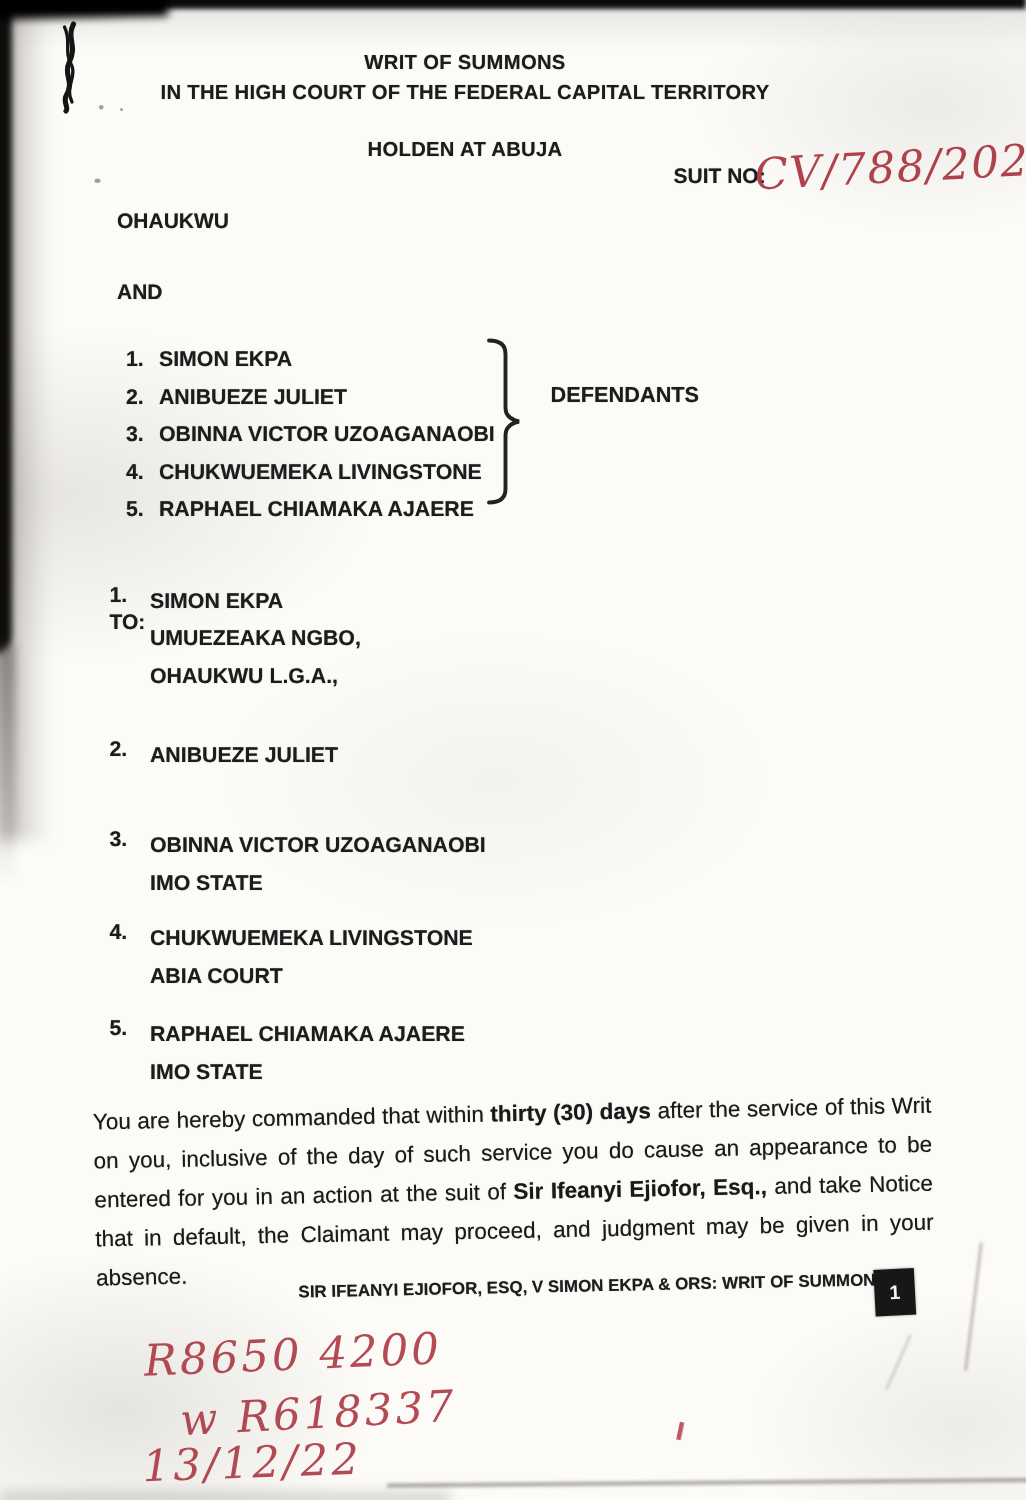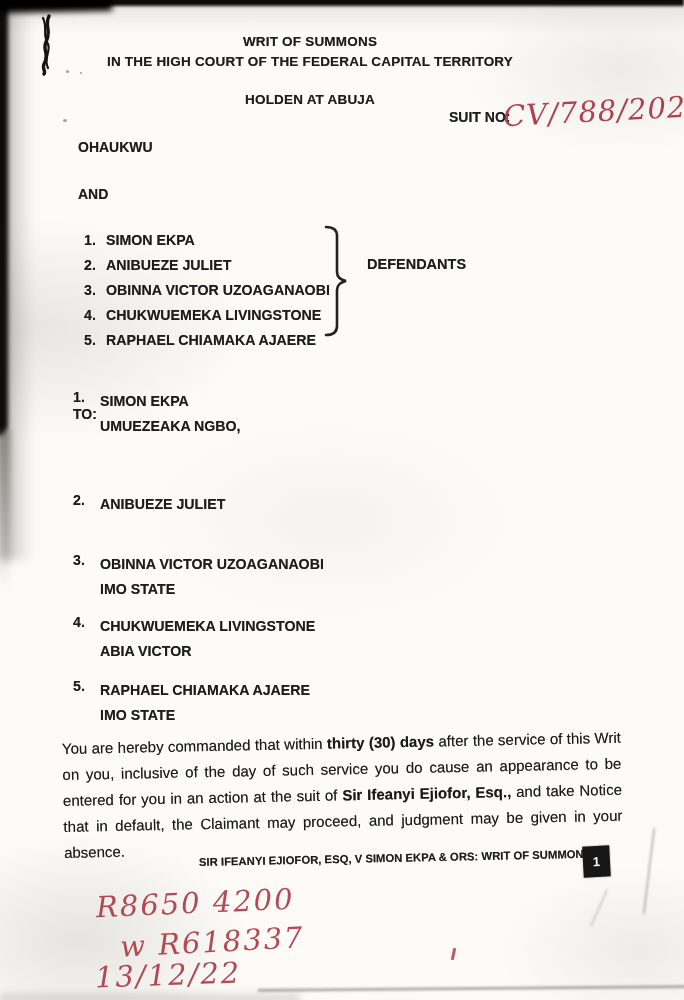--- a/index.html
+++ b/index.html
@@ -121,20 +121,21 @@
     </svg>
     <div class="defendants-label">DEFENDANTS</div>
 
     <div class="label" style="left:73px; top:362px;margin-top:44px;">TO:</div>
 
     <div class="recipient" style="left:73px; top:389px;">
       <span class="num">1.</span>
       <div class="lines">
         <div>SIMON EKPA</div>
         <div>UMUEZEAKA NGBO,</div>
+        <div>OHAUKWU L.G.A.,</div>
       </div>
     </div>
 
     <div class="recipient" style="left:73px; top:492px;">
       <span class="num">2.</span>
       <div class="lines">
         <div>ANIBUEZE JULIET</div>
       </div>
     </div>
 
@@ -143,21 +144,21 @@
       <div class="lines">
         <div>OBINNA VICTOR UZOAGANAOBI</div>
         <div>IMO STATE</div>
       </div>
     </div>
 
     <div class="recipient" style="left:73px; top:614px;">
       <span class="num">4.</span>
       <div class="lines">
         <div>CHUKWUEMEKA LIVINGSTONE</div>
-        <div>ABIA VICTOR</div>
+        <div>ABIA COURT</div>
       </div>
     </div>
 
     <div class="recipient" style="left:73px; top:678px;">
       <span class="num">5.</span>
       <div class="lines">
         <div>RAPHAEL CHIAMAKA AJAERE</div>
         <div>IMO STATE</div>
       </div>
     </div>

